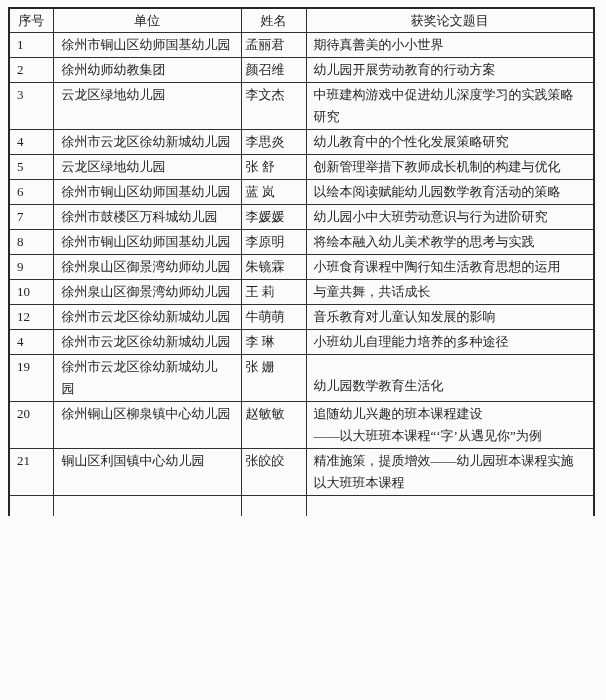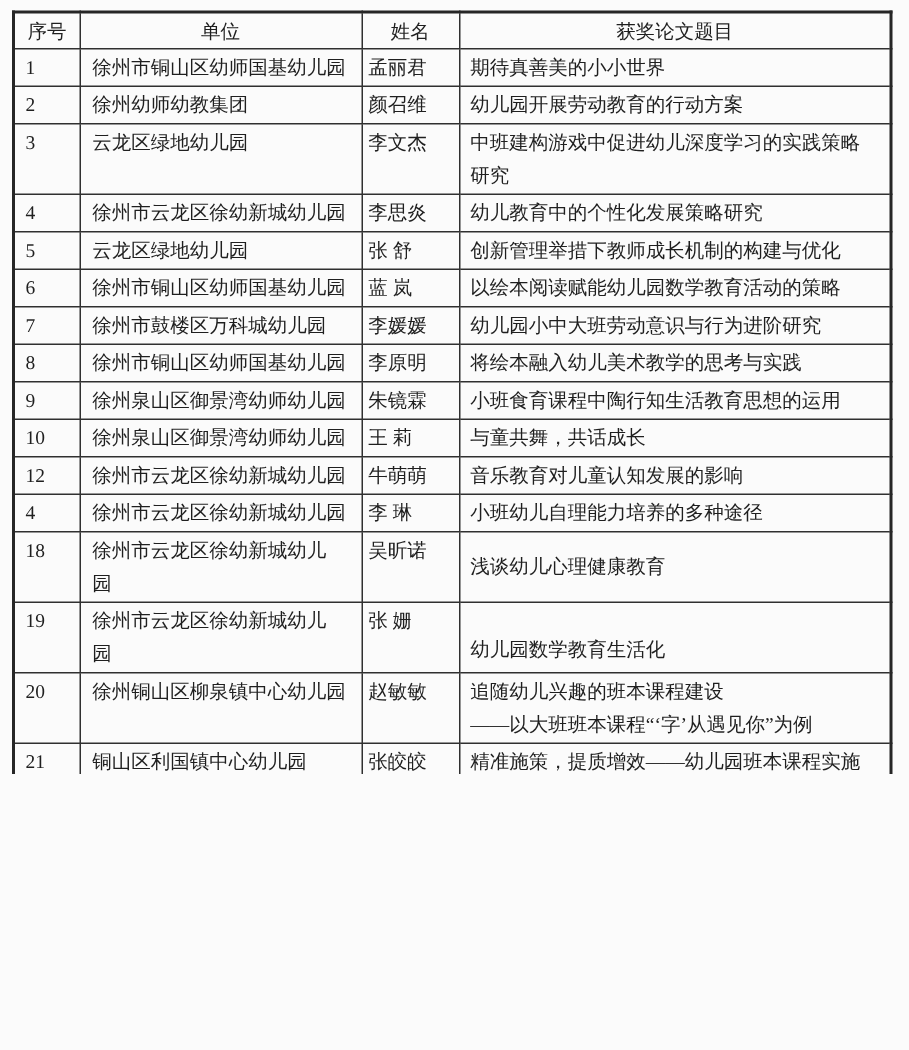--- a/index.html
+++ b/index.html
@@ -150,27 +150,20 @@
       <td class="c-unit">徐州市云龙区徐幼新城幼儿园</td>
       <td class="c-name">牛萌萌</td>
       <td class="c-title">音乐教育对儿童认知发展的影响</td>
     </tr>
         <tr class="row-16">
       <td class="c-no">4</td>
       <td class="c-unit">徐州市云龙区徐幼新城幼儿园</td>
       <td class="c-name">李 琳</td>
       <td class="c-title">小班幼儿自理能力培养的多种途径</td>
     </tr>
-        <tr class="row-18">
-      <td class="c-no">18</td>
-      <td class="c-unit">徐州市云龙区徐幼新城幼儿
-园</td>
-      <td class="c-name">吴昕诺</td>
-      <td class="c-title">浅谈幼儿心理健康教育</td>
-    </tr>
         <tr class="row-19">
       <td class="c-no">19</td>
       <td class="c-unit">徐州市云龙区徐幼新城幼儿
 园</td>
       <td class="c-name">张 姗</td>
       <td class="c-title">幼儿园数学教育生活化</td>
     </tr>
         <tr class="row-20">
       <td class="c-no">20</td>
       <td class="c-unit">徐州铜山区柳泉镇中心幼儿园</td>

